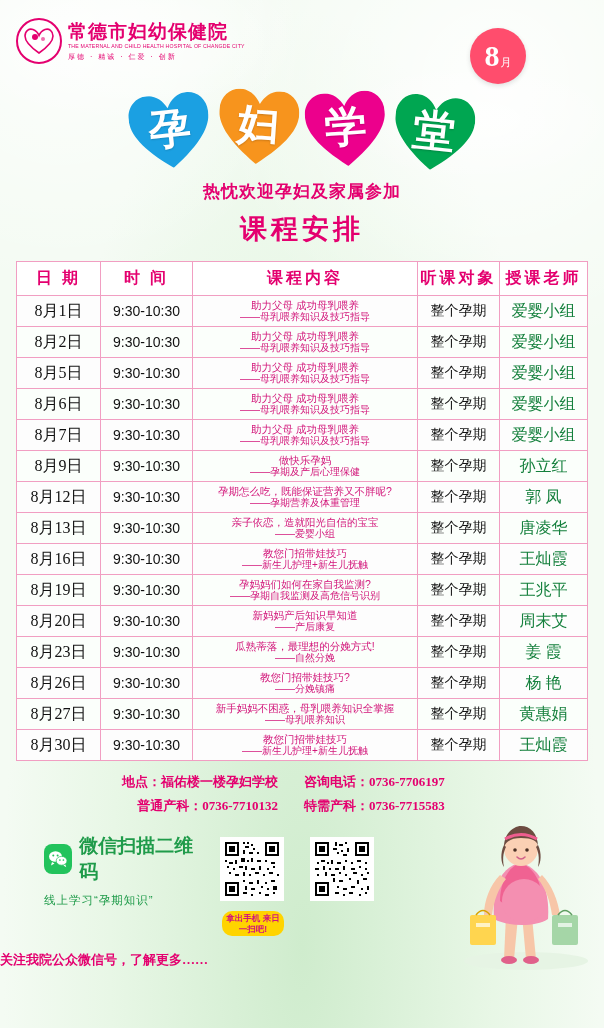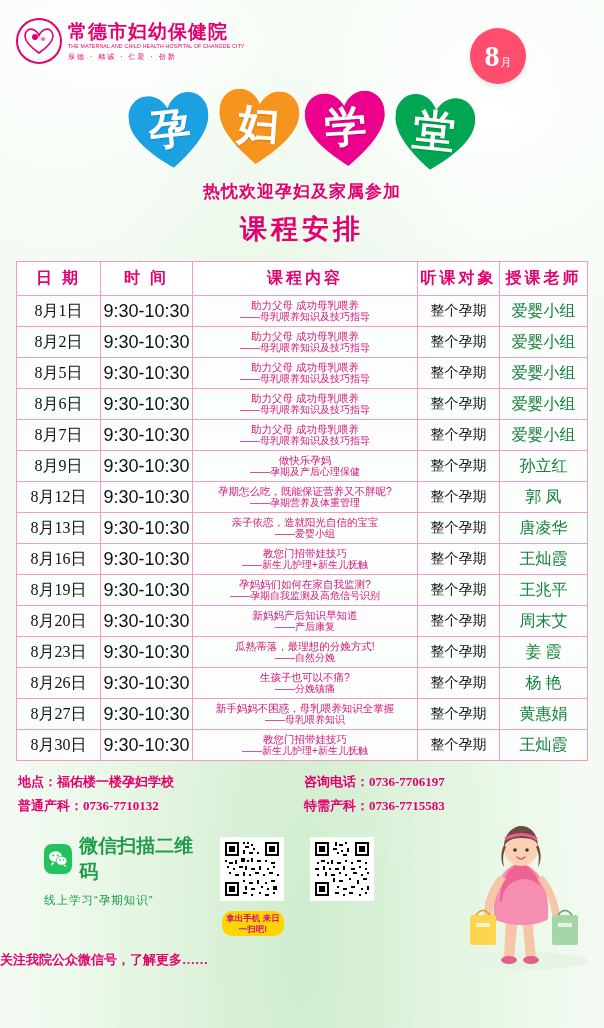--- a/index.html
+++ b/index.html
@@ -94,34 +94,35 @@
   .table-wrap { margin:14px 16px 0 16px; }
   table { border-collapse:collapse; width:100%; background:#fff; table-layout:fixed; }
   th, td { border:1px solid #f19ec2; text-align:center; }
   thead th {
     color:#e4006f; font-size:16px; font-weight:bold; letter-spacing:3px;
     height:34px; background:#fff;
     font-family:"Liberation Serif", serif;
   }
   tbody td { height:31px; }
   td.date { font-size:16px; color:#111; font-family:"Liberation Serif", serif; }
-  td.time { font-size:18px; color:#111; }
+  td.time { font-size:14px; color:#111; }
   td.content { padding:1px 3px; line-height:1.15; }
   td.content .l1 { font-size:10.5px; color:#d2167a; }
   td.content .l2 { font-size:10px; color:#d2167a; }
   td.audience { font-size:14px; color:#111; font-family:"Liberation Serif", serif; }
   td.teacher { font-size:16px; color:#15803d; font-family:"Liberation Serif", serif;text-align:center; }
   tbody tr:nth-child(odd) td { background:#fdfdfd; }
   tbody tr:nth-child(even) td { background:#fbfffb; }
 
   
   .contact {
     margin:12px 18px 12px 18px;
     color:#e4006f; font-size:13px; font-weight:bold;
     font-family:"Liberation Serif", serif;
+    text-align:right;
   }
   .contact .row { display:flex; gap:26px; margin-bottom:6px; }
   .contact .c1 { width:260px; }
 
   
   .bottom { position:relative; margin-top:6px; height:140px;padding-left:48px; }
   .wechat-block { position:absolute; left:44px; top:6px; width:160px; }
   .wechat-line { display:flex; align-items:center; gap:7px; }
   .wechat-ico {
     width:30px; height:30px; border-radius:8px; background:#22c35c;
@@ -332,21 +333,21 @@
               <div class="l1">瓜熟蒂落，最理想的分娩方式!</div>
               <div class="l2">——自然分娩</div>
             </td>
             <td class="audience">整个孕期</td>
             <td class="teacher">姜 霞</td>
           </tr>
           <tr>
             <td class="date">8月26日</td>
             <td class="time">9:30-10:30</td>
             <td class="content">
-              <div class="l1">生孩子也可以不痛?</div>
+              <div class="l1">教您门招带娃技巧?</div>
               <div class="l2">——分娩镇痛</div>
             </td>
             <td class="audience">整个孕期</td>
             <td class="teacher">杨 艳</td>
           </tr>
           <tr>
             <td class="date">8月27日</td>
             <td class="time">9:30-10:30</td>
             <td class="content">
               <div class="l1">新手妈妈不困惑，母乳喂养知识全掌握</div>

